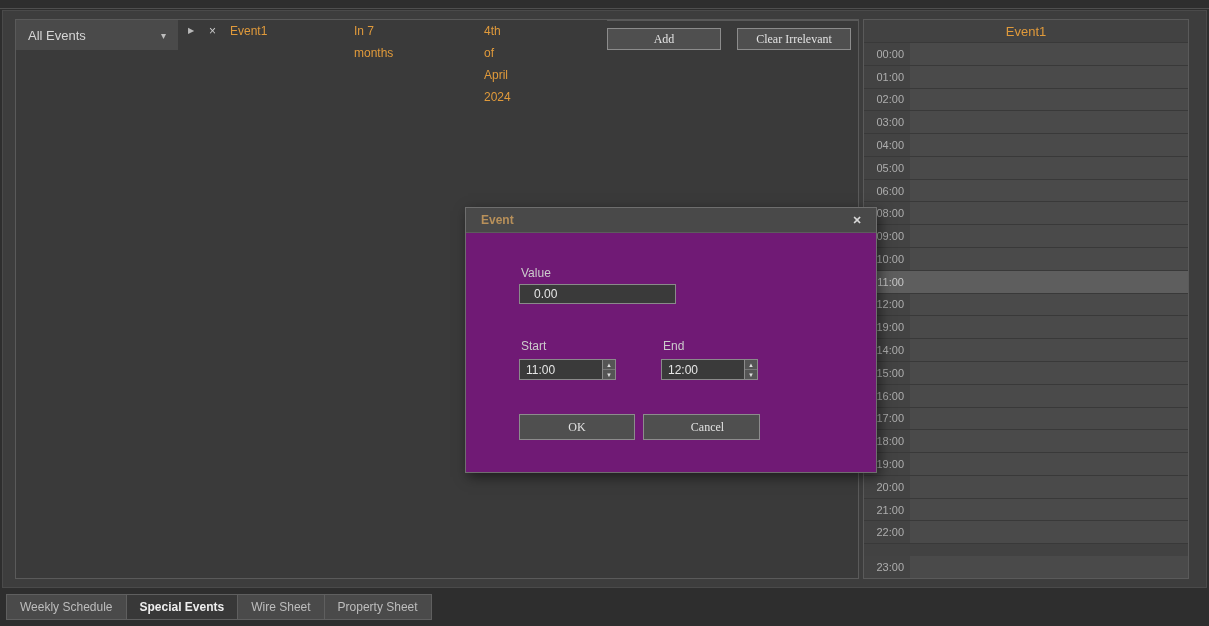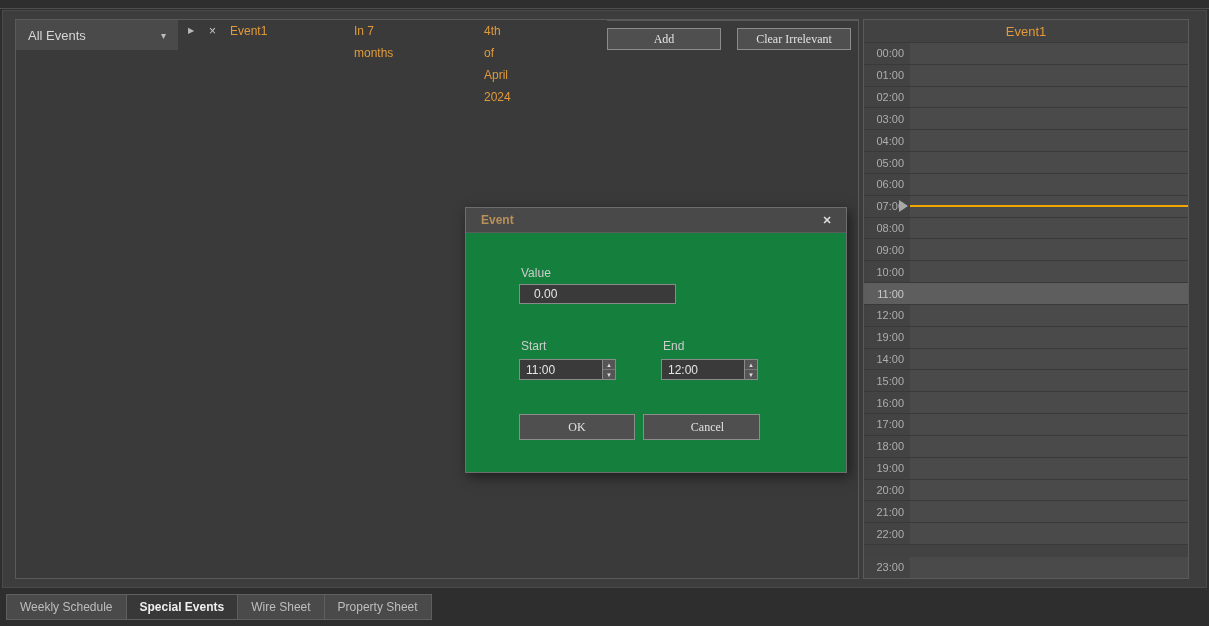--- a/index.html
+++ b/index.html
@@ -31,21 +31,21 @@
   .time-grid { flex:1 1 auto; display:flex; flex-direction:column; border-top:1px solid #393939; }
   .time-row { flex:1 1 0; display:flex; position:relative; border-bottom:1px solid #393939; }
   .time-row:last-child { border-bottom:none;margin-top:12px; }
   .time-label { width:46px; background:#434343; color:#aeaeae; font-size:11px; display:flex; align-items:center; justify-content:flex-end; padding-right:6px; flex:0 0 auto; }
   .time-cell { flex:1 1 auto; background:#4a4a4a; position:relative; }
   .time-row.highlight .time-label, .time-row.highlight .time-cell { background:#5e5e5e; color:#c8c8c8; }
   .marker-line { position:absolute; left:0; right:0; top:50%; height:2px; background:#f0a500; transform:translateY(-50%); }
   .marker-arrow { position:absolute; left:35px; top:50%; transform:translateY(-50%); width:0; height:0; border-left:9px solid #a8a8a8; border-top:6px solid transparent; border-bottom:6px solid transparent; z-index:2; }
 
   
-  .dialog { position:absolute; left:462px; top:196px; width:382px; height:266px; background:#15803d; border:1px solid #6e6e6e; box-shadow:3px 4px 12px rgba(0,0,0,0.5); z-index:5; }
+  .dialog { position:absolute; left:462px; top:196px; width:412px; height:266px; background:#701a75; border:1px solid #6e6e6e; box-shadow:3px 4px 12px rgba(0,0,0,0.5); z-index:5; }
   .dlg-titlebar { height:25px; background:#494949; border-bottom:1px solid #5c5c5c; display:flex; align-items:center; justify-content:space-between; padding:0 10px; }
   .dlg-title { color:#b8905a; font-size:12px; font-weight:bold; padding-left:5px; }
   .dlg-close { color:#d8d8d8; font-size:11px; font-weight:bold; width:18px; text-align:center; cursor:default; }
   .dlg-body { position:relative; height:240px; }
   .fld-label { position:absolute; color:#cccccc; font-size:12px; }
   .lbl-value { left:55px; top:33px; }
   .lbl-start { left:55px; top:106px; }
   .lbl-end   { left:197px; top:106px; }
   .txt { position:absolute; background:#3a3a3a; border:1px solid #8a8a8a; color:#e6e6e6; font-size:12px; font-family:inherit; padding:0 14px; }
   .value-input { left:53px; top:51px; width:157px; height:20px; }
@@ -124,27 +124,20 @@
           </div>
           <div class="time-row">
             <div class="time-label">05:00</div>
             <div class="time-cell"></div>
           </div>
           <div class="time-row">
             <div class="time-label">06:00</div>
             <div class="time-cell"></div>
           </div>
           <div class="time-row">
-            <div class="marker-arrow"></div>
-            <div class="time-label">07:00</div>
-            <div class="time-cell">
-              <div class="marker-line" style="background: rgb(240, 165, 0);"></div>
-            </div>
-          </div>
-          <div class="time-row">
             <div class="time-label">08:00</div>
             <div class="time-cell"></div>
           </div>
           <div class="time-row">
             <div class="time-label">09:00</div>
             <div class="time-cell"></div>
           </div>
           <div class="time-row">
             <div class="time-label">10:00</div>
             <div class="time-cell"></div>

